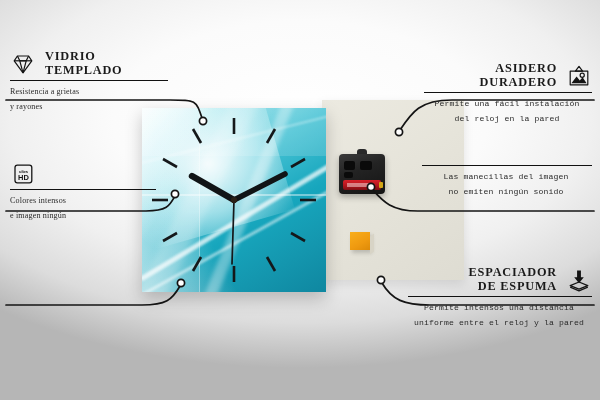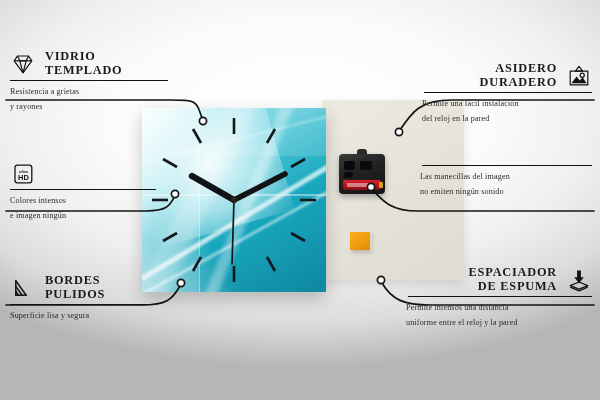--- a/index.html
+++ b/index.html
@@ -36,21 +36,21 @@
   .rule { height:1.3px; background:#111; margin-top:3px; }
   .desc {
     font-family:"Liberation Serif", serif;
     font-size:8.1px;
     line-height:15px;
     color:#2a2a2a;
     margin-top:3px;
     white-space:pre-line;
     letter-spacing:0.15px;
   }
-  .feat.right .desc { text-align:left; }
+  .feat.right .desc { text-align:center;font-family:Liberation Mono, monospace; }
   .ico { width:26px; height:24px; flex:0 0 auto; display:block; }
   .ico svg { display:block; width:100%; height:100%; }
 
   
   #wires { position:absolute; inset:0; width:600px; height:400px; pointer-events:none; }
 
   
   #scene { position:absolute; left:136px; top:96px; width:328px; height:220px; }
   #wall {
     position:absolute; left:186px; top:4px; width:142px; height:180px;
@@ -230,36 +230,20 @@
           <text x="16.5" y="13.2" font-family="Liberation Sans, sans-serif" font-size="5.1" font-weight="700" fill="#141414" text-anchor="middle">ultra</text>
           <text x="16.5" y="23" font-family="Liberation Sans, sans-serif" font-size="9.4" font-weight="700" fill="#141414" text-anchor="middle">HD</text>
         </svg>
       </span>
     </div>
     <div class="rule" style="width:146px;"></div>
     <div class="desc">Colores intensos
 e imagen ningún</div>
   </div>
 
-  <div class="feat left" style="left:10px; top:274px; width:142px;">
-    <div class="row">
-      <span class="ico">
-        <svg viewBox="0 0 32 30" xmlns="http://www.w3.org/2000/svg" fill="none" stroke="#141414" stroke-width="1.9" stroke-linecap="round">
-          <path d="M7 6 L20 24"></path>
-            <path d="M7 13 L15 24"></path>
-            <path d="M7 19 L10.5 24"></path>
-            <path d="M7 6 L7 24 L20 24"></path>
-        </svg>
-      </span>
-      <span class="title">BORDES
-PULIDOS</span>
-    </div>
-    <div class="rule" style="width:140px;"></div>
-    <div class="desc">Superficie lisa y segura</div>
-  </div>
 
   <div class="feat right" style="right:8px; top:62px; width:170px;">
     <div class="row">
       <span class="title">ASIDERO
 DURADERO</span>
       <span class="ico">
         <svg viewBox="0 0 32 30" xmlns="http://www.w3.org/2000/svg" fill="none" stroke="#141414" stroke-width="1.5" stroke-linejoin="round">
           <path d="M16 3 L11.5 9 H20.5 Z"></path>
           <rect x="5" y="9" width="22" height="17"></rect>
           <path d="M6.5 24 L13 15.5 L17 20.5 L20.5 16.5 L25.5 24 Z" fill="#141414" stroke="none"></path>

